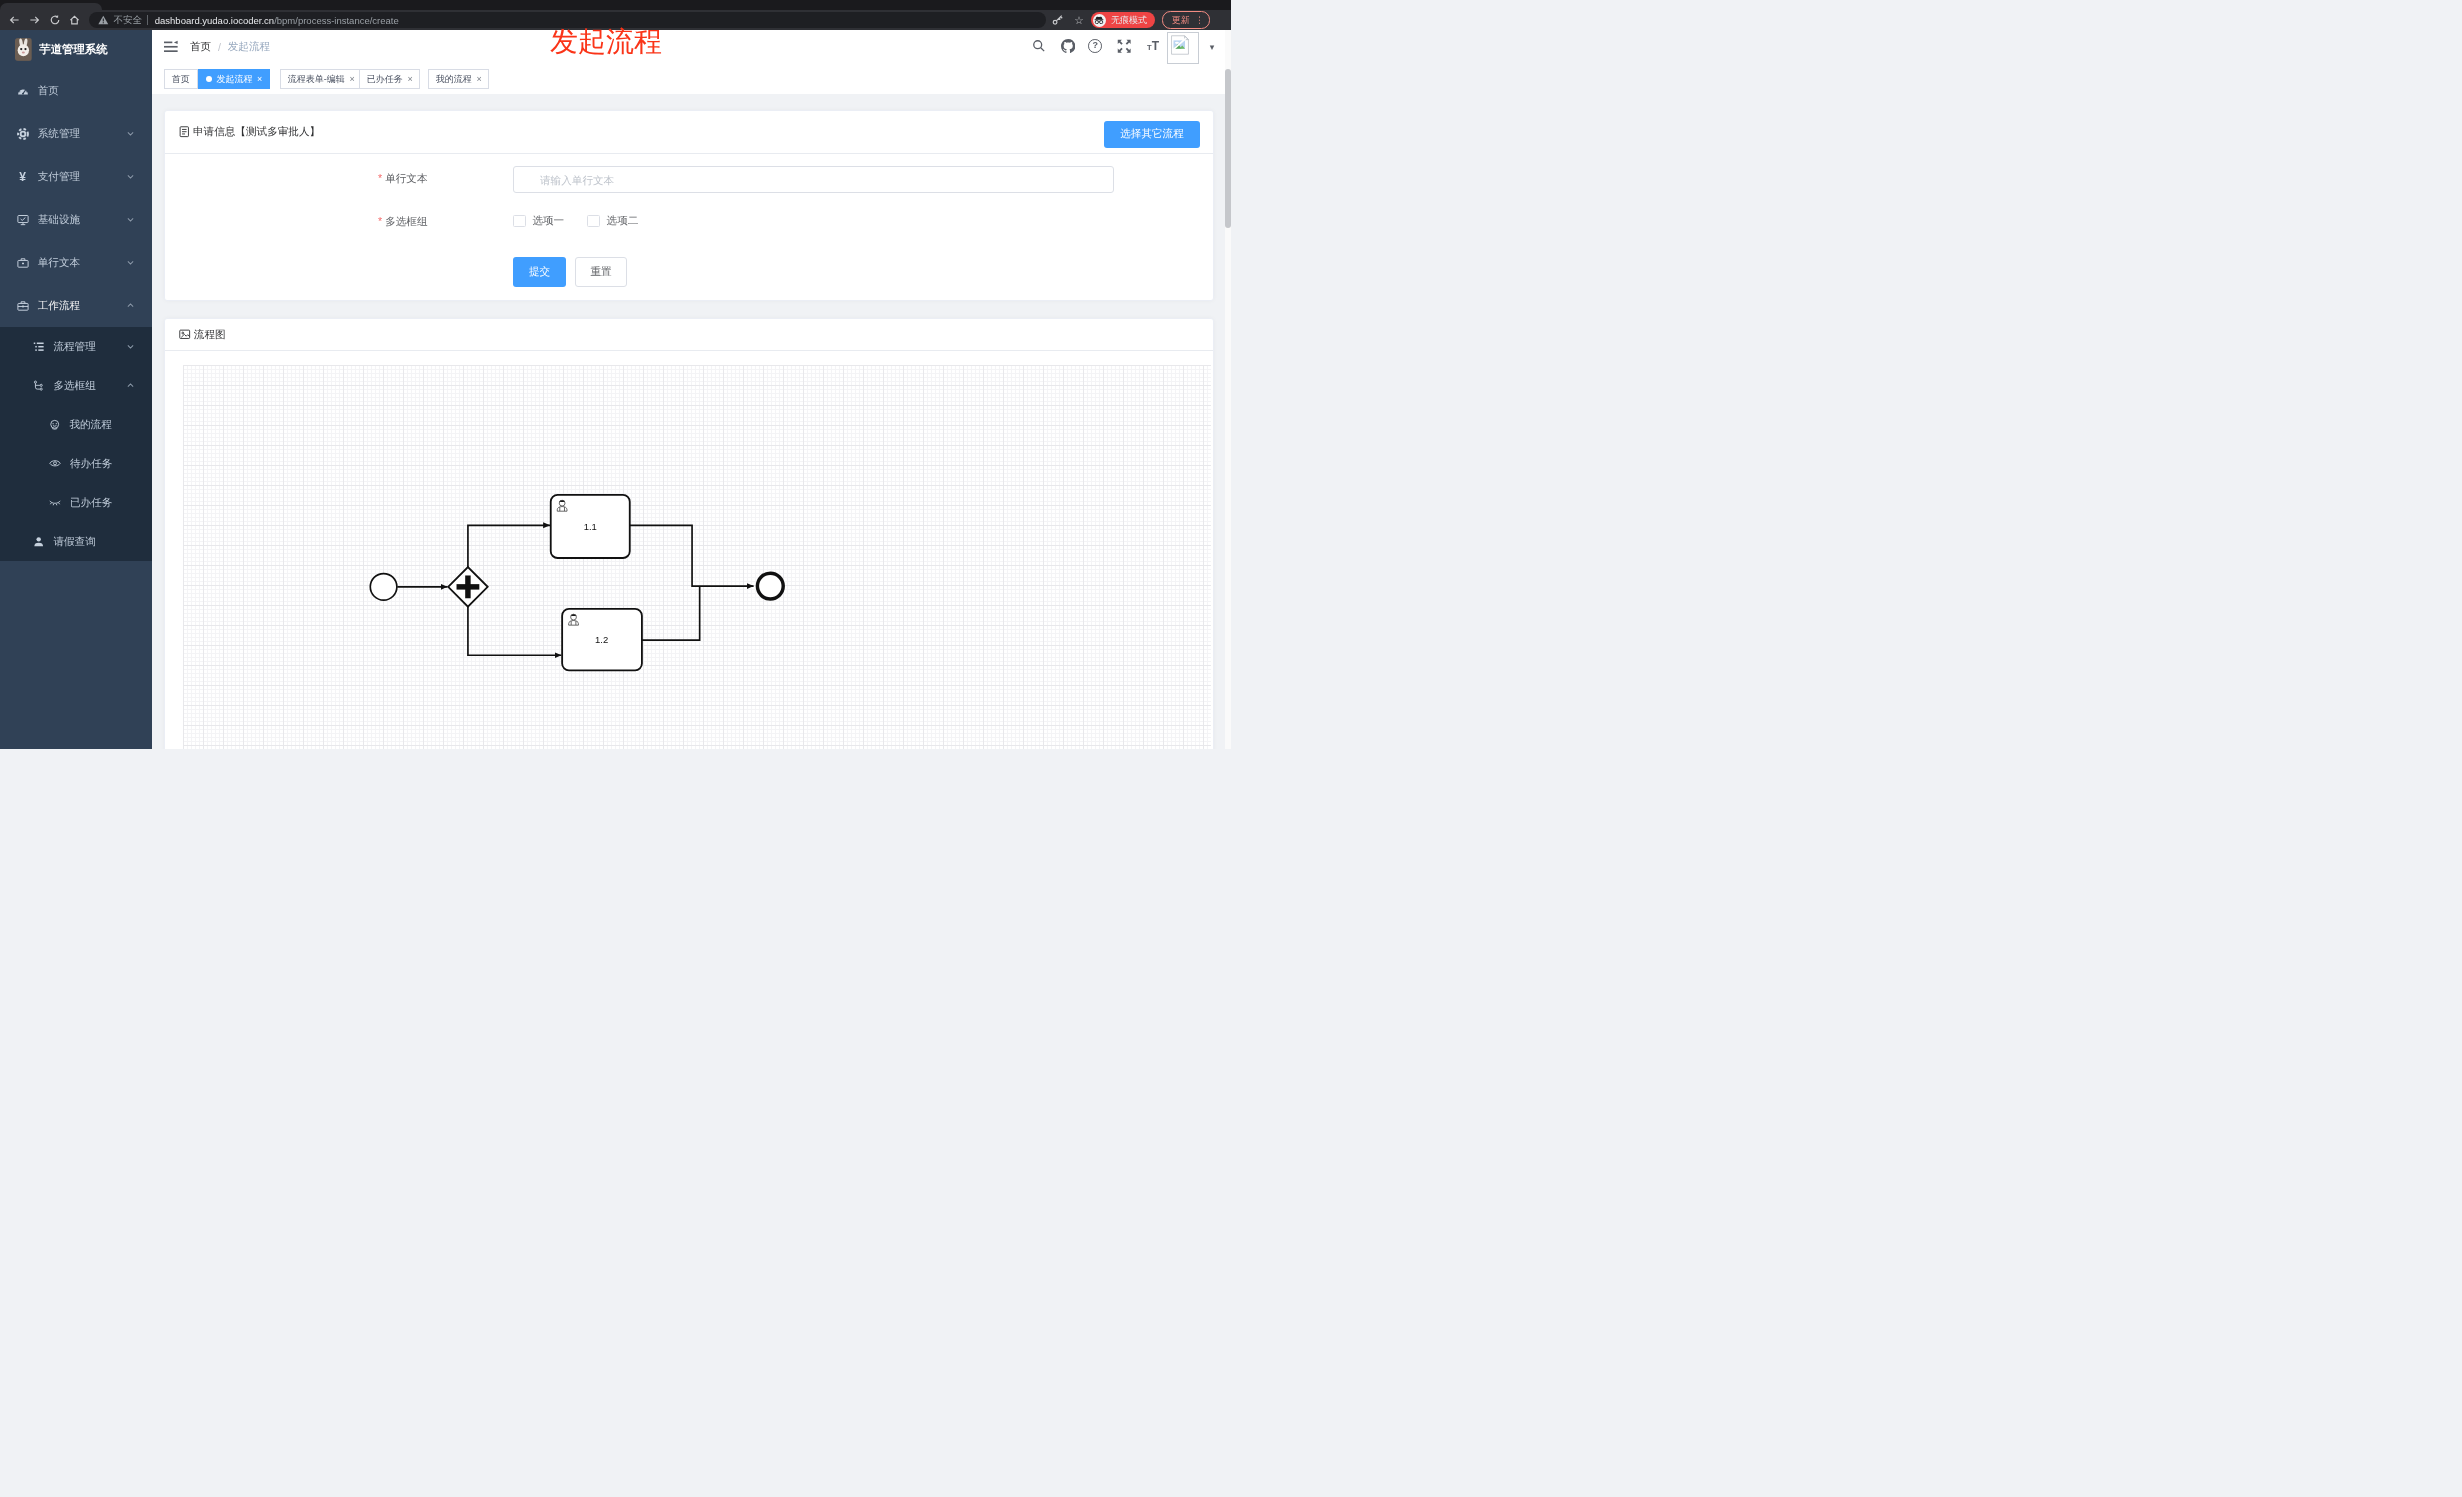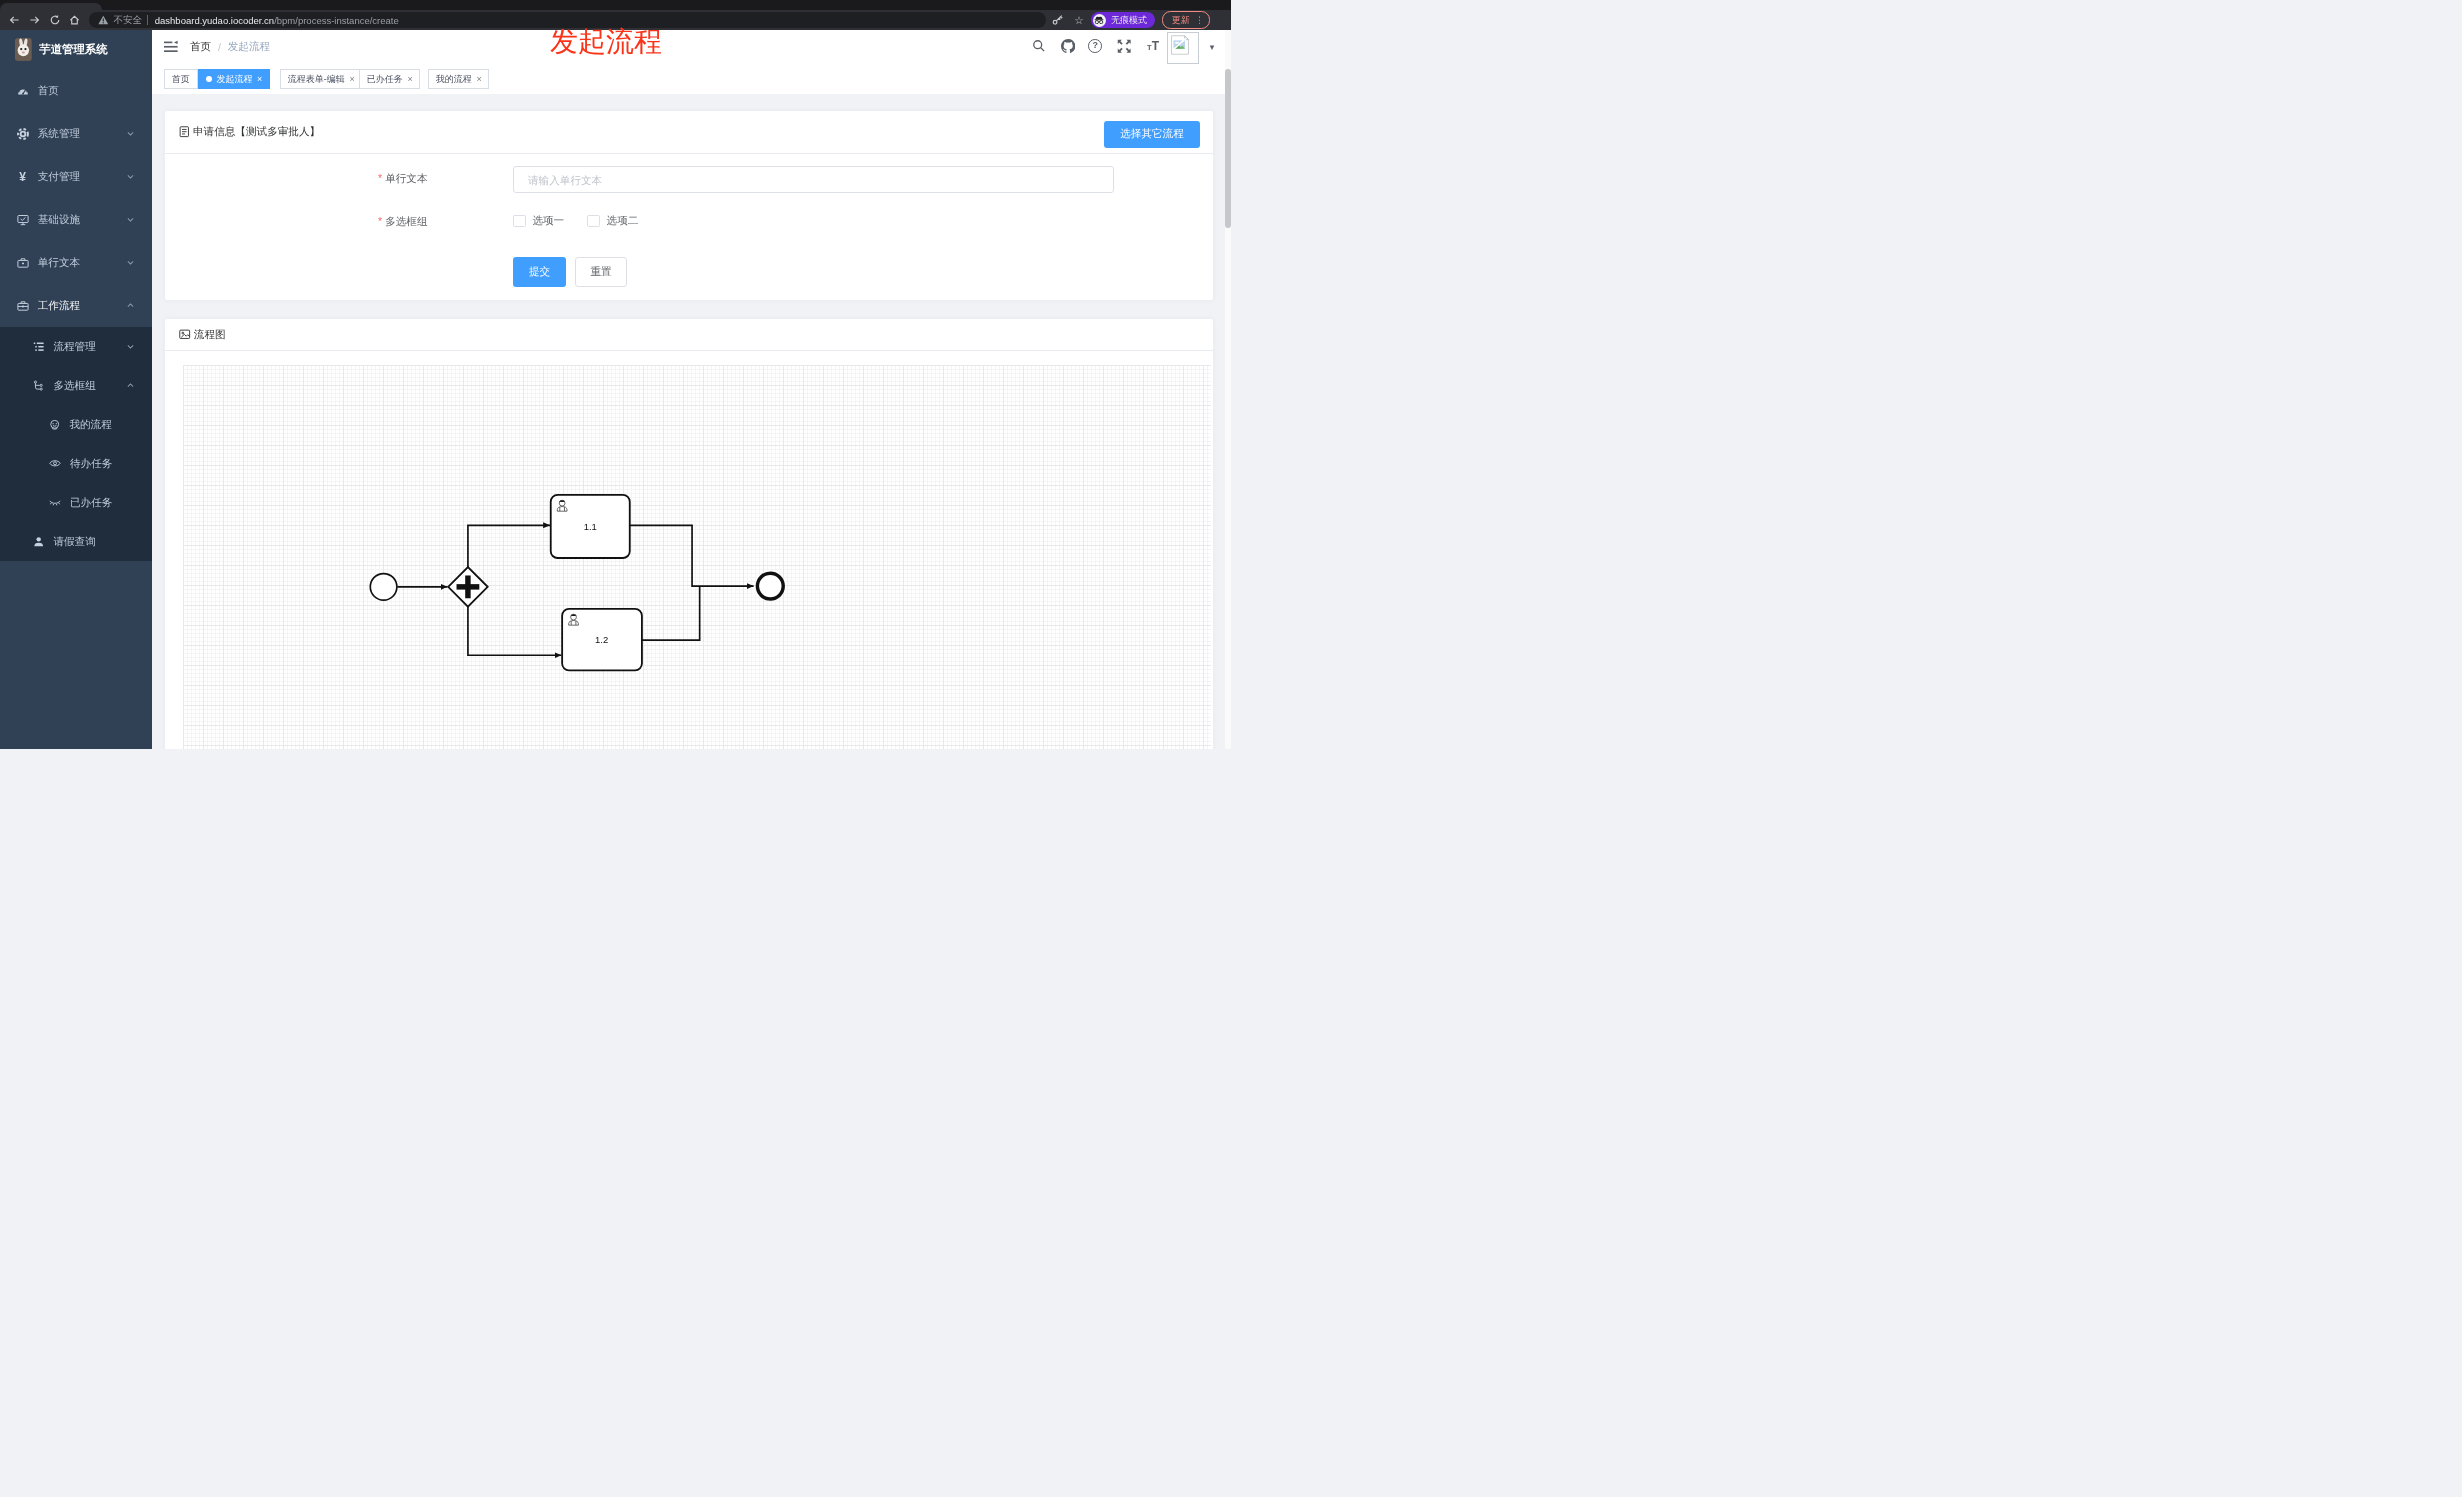--- a/index.html
+++ b/index.html
@@ -9,21 +9,21 @@
   
   .tabstrip{position:absolute;top:0;left:0;width:100%;height:10px;background:#1a1a1d;}
   .chrometab{position:absolute;top:3px;left:0;width:102px;height:6.8px;background:#2f3035;border-radius:6.8px 6.8px 0 0;}
   .toolbar{position:absolute;top:10px;left:0;width:100%;height:20px;background:#2f3035;display:flex;align-items:center;}
   .tbtn{width:20px;height:16.7px;display:flex;align-items:center;justify-content:center;color:#c9cacd;flex:none;}
   .urlpill{height:16px;width:939px;flex:none;background:#1e1f23;border-radius:8.4px;margin-left:4.6px;
     display:flex;align-items:center;padding:0 9px;color:#9aa0a6;font-size:9.5px;}
   .sec-sep{width:0.8px;height:10px;background:#5f6368;margin:0 6.8px 0 5.3px;}
   .url-host{color:#e8eaed;}
   .url-path{color:#9aa0a6;}
-  .chip-incog{height:16px;background:#6d28d9;border-radius:8.4px;display:flex;align-items:center;
+  .chip-incog{height:16px;background:#ef4444;border-radius:8.4px;display:flex;align-items:center;
     padding:0 7.6px 0 1.5px;margin-left:7.6px;color:#e8eaed;font-size:9px;flex:none;}
   .incog-circ{width:13px;height:13px;background:#f1f3f4;border-radius:50%;margin-right:5.3px;
     display:flex;align-items:center;justify-content:center;}
   .chip-update{height:16px;border:0.8px solid #f28b82;border-radius:8.4px;display:flex;align-items:center;
     padding:0 5.3px 0 8.4px;margin-left:7.6px;margin-right:19px;color:#f28b82;font-size:9px;flex:none;font-family:Liberation Serif, serif;}
   .dots{font-size:9px;margin-left:5.3px;color:#f28b82;letter-spacing:0;}
   .keystar{color:#c9cacd;margin-left:6px;flex:none;}
   .star{font-size:10.6px;color:#c9cacd;margin-left:9px;flex:none;}
 
   
@@ -69,21 +69,21 @@
   #card-form .card-h{height:42px;}
   #card-diagram .card-h{height:31px;}
   .card-h .ic{margin-right:3px;color:#303133;}
   .divider{height:0.8px;background:#e8ebf0;}
   .btn-other{position:absolute;top:10px;right:13px;width:96px;height:26.6px;background:#409eff;border:none;
     border-radius:3px;color:#fff;font-size:10.6px;cursor:pointer;}
 
   .f-label{position:absolute;left:213px;width:129px;text-align:left;font-size:10.6px;color:#606266;line-height:15px;}
   .req{color:#f56c6c;margin-right:3px;}
   .f-input{position:absolute;left:348px;top:55px;width:601px;height:27px;box-sizing:border-box;
-    border:0.8px solid #dcdfe6;border-radius:3px;padding:0 14px;font-size:10.6px;color:#606266;
+    border:0.8px solid #dcdfe6;border-radius:3px;padding:0 26px;font-size:10.6px;color:#606266;
     font-family:"Liberation Sans","DejaVu Sans",sans-serif;}
   .f-input::placeholder{color:#bfc4cc;}
   .ckrow{position:absolute;left:348px;top:103px;display:flex;align-items:center;font-size:10.6px;color:#606266;}
   .ckbox{width:10.6px;height:10.6px;border:0.8px solid #dcdfe6;border-radius:1.5px;background:#fff;margin-right:6.8px;flex:none;}
   .cklbl{margin-right:23px;}
   .btn-submit{position:absolute;left:348px;top:146px;width:53px;height:30px;background:#409eff;border:none;
     border-radius:3px;color:#fff;font-size:10.6px;cursor:pointer;}
   .btn-reset{position:absolute;left:410px;top:146px;width:52px;height:30px;background:#fff;
     border:0.8px solid #dcdfe6;border-radius:3px;color:#606266;font-size:10.6px;cursor:pointer;}
 

